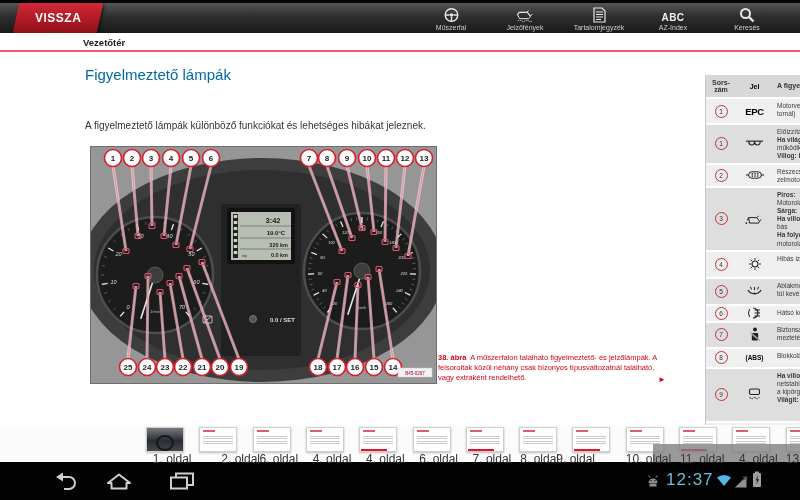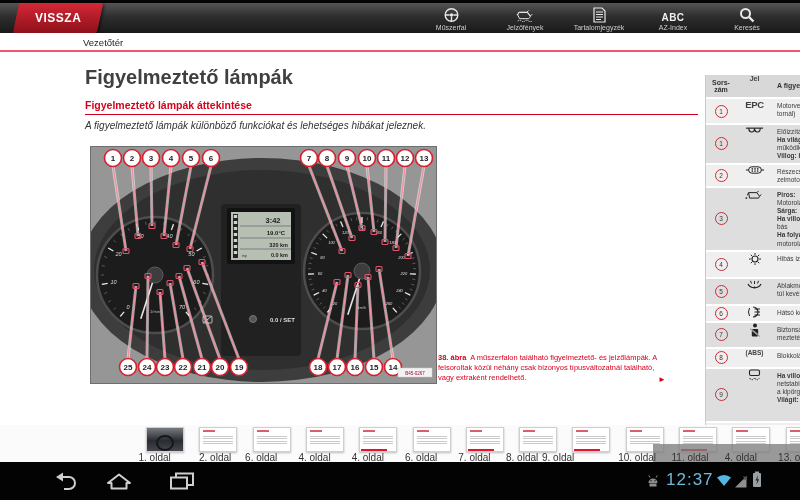--- a/index.html
+++ b/index.html
@@ -15,59 +15,59 @@
             box-shadow:2px 1px 3px rgba(0,0,0,.5);cursor:pointer;}
   .back-btn span{transform:skewX(12deg);color:#fff;font-weight:bold;font-size:12px;letter-spacing:.5px;}
   .nav{position:absolute;right:16px;top:1px;height:31px;display:flex;}
   .nav-item{width:74px;display:flex;flex-direction:column;align-items:center;justify-content:center;gap:1px;cursor:pointer;}
   .nav-icon{height:15px;display:flex;align-items:flex-end;justify-content:center;color:#e8e8e8;}
   .nav-label{font-size:7px;color:#cfcfcf;white-space:nowrap;}
   .abc-glyph{font-size:10px;font-weight:bold;color:#eee;letter-spacing:.5px;}
   
   .crumbrow{position:absolute;top:33px;left:0;width:800px;height:19px;background:#fff;
             border-bottom:2px solid #f0596b;box-sizing:border-box;}
-  .crumb{position:absolute;left:83px;top:4px;font-size:9.5px;font-weight:normal;color:#222;}
+  .crumb{position:absolute;left:83px;top:4px;font-size:9.5px;font-weight:bold;color:#222;}
   
   .page{position:absolute;top:54px;left:0;width:800px;height:371px;background:#fff;}
-  .h1{position:absolute;left:85px;top:12px;font-size:20px;font-weight:bold;color:#404040;}
+  .h1{position:absolute;left:85px;top:12px;font-size:15px;font-weight:normal;color:#0369a1;}
   .h2{position:absolute;left:85px;top:45px;width:613px;font-size:10.5px;font-weight:bold;color:#d6001c;
       border-bottom:1.5px solid #d6001c;padding-bottom:3px;}
-  .intro{position:absolute;left:85px;top:66px;font-size:10px;font-style:italic;color:#333;}
+  .intro{position:absolute;left:85px;top:66px;font-size:10px;color:#333;}
   .figure{position:absolute;left:90px;top:92px;width:347px;height:238px;cursor:pointer;}
   .figure svg{display:block;}
   .caption{position:absolute;left:438px;top:299px;width:228px;font-size:7.5px;line-height:1.35;color:#d6001c;}
   .caption b{font-weight:bold;margin-top:36px;}
   .caption .more{float:right;margin-top:2px;font-size:8px;}
   
   .sidebar{position:absolute;left:705px;top:75px;width:230px;height:350px;background:#e6e6e6;
            border-left:1px solid #c9c9c9;overflow:hidden;}
   .srow{display:flex;border-bottom:2px solid #fff;box-sizing:border-box;}
   .srow .c1{width:30px;flex:none;display:flex;align-items:center;justify-content:center;}
-  .srow .c2{width:37px;flex:none;display:flex;justify-content:center;color:#404040;}
+  .srow .c2{width:37px;flex:none;display:flex;align-items:center;justify-content:center;color:#000000;}
   .srow .c3{flex:1;font-size:6.5px;color:#3a3a3a;padding:3px 0 2px 4px;line-height:1.25;}
   .srow .c3 .b{font-weight:bold;}
   .shead{background:#d8d8d8;}
   .shead div{font-size:7px;font-weight:bold;color:#333;}
   .shead .c3{font-size:7px;font-weight:bold;color:#333;display:flex;align-items:center;}
   .rl{background:#efefef;} .rd{background:#dedede;}
   .cnum{width:11px;height:11px;border:1.2px solid #c2303c;border-radius:50%;font-size:6.5px;
         display:flex;align-items:center;justify-content:center;color:#333;background:transparent;}
   .epc-txt{font-weight:bold;font-size:9.5px;letter-spacing:-.3px;}
   .abs-txt{font-weight:bold;font-size:6.5px;}
   
   .thumbstrip{position:absolute;left:0;top:425px;width:800px;height:37px;background:#fbfbfb;}
   .thumb{position:absolute;top:2px;width:38px;height:25px;background:#fff;border:1px solid #cfcfcf;
          box-sizing:border-box;box-shadow:0 1px 2px rgba(0,0,0,.25);cursor:pointer;z-index:1;}
   .thumb .lines{position:absolute;left:3px;right:3px;top:4px;bottom:4px;
          background:repeating-linear-gradient(#fff 0 1.6px,#c9c9c9 1.6px 2.4px);}
   .thumb .redtick{position:absolute;left:3px;top:2px;width:12px;height:1.5px;background:#d8606d;z-index:2;}
   .thumb.photo{background:linear-gradient(#767b80 0%,#2a2c31 55%,#44474d 100%);}
   .thumb.photo .wheel{position:absolute;left:9px;top:7px;width:14px;height:12px;border:2px solid #17181b;border-radius:50%;}
   .redbar{position:absolute;left:1px;bottom:0px;width:72%;height:2.5px;background:#e2132a;z-index:3;}
-  .tlabel{position:absolute;top:27px;width:53px;text-align:left;font-size:10px;color:#333;z-index:4;}
+  .tlabel{position:absolute;top:27px;width:53px;text-align:right;font-size:12px;color:#333;z-index:4;}
   .scrimband{position:absolute;left:653px;top:19px;width:160px;height:18px;background:rgba(125,125,125,.78);z-index:2;}
   
   .sysbar{position:absolute;left:0;top:462px;width:800px;height:38px;background:#030303;}
   .navkey{position:absolute;top:9px;cursor:pointer;}
   .clock{position:absolute;left:666px;top:8px;font-size:17px;color:#6fb9da;letter-spacing:1px;}
   .statico{position:absolute;}
 </style>
 </head>
 <body>
 
@@ -123,21 +123,20 @@
         </div>
       </div>
   </div>
 
   <div class="crumbrow">
     <span class="crumb">Vezetőtér</span>
   </div>
 
   <div class="page">
     <div class="h1">Figyelmeztető lámpák</div>
-    <div class="h2">Figyelmeztető lámpák áttekintése</div>
     <div class="intro">A figyelmeztető lámpák különböző funkciókat és lehetséges hibákat jeleznek.</div>
     <div class="figure" id="figure">
         <svg width="347" height="238" viewBox="0 0 347 238" style="font-family:&quot;Liberation Sans&quot;,sans-serif">
           <rect x="0" y="0" width="347" height="238" fill="#969696"></rect>
           <ellipse cx="172" cy="124" rx="182" ry="112" fill="#3d3d3d"></ellipse>
           <ellipse cx="172" cy="124" rx="168" ry="100" fill="#2f2f2f"></ellipse>
           <rect x="131" y="58" width="80" height="152" rx="4" fill="#212121"></rect>
           <circle cx="65" cy="129" r="58" fill="#1c1c1c" stroke="#4d4d4d" stroke-width="2.5"></circle>
           <line x1="30.3" y1="170.4" x2="32.2" y2="168.1" stroke="#9a9a9a" stroke-width=".5"></line>
           <line x1="23.6" y1="163.7" x2="25.9" y2="161.8" stroke="#9a9a9a" stroke-width=".5"></line>
@@ -610,21 +609,21 @@
   <div class="thumbstrip" id="thumbstrip">
     <div class="scrimband"></div>
   <div class="thumb photo" style="left: 146px;">
         <div class="wheel"></div>
       </div>
       <div class="tlabel" style="left: 138.5px;">1. oldal</div>
       <div class="thumb" style="left: 199.3px;">
         <div class="lines"></div>
         <div class="redtick"></div>
       </div>
-      <div class="tlabel" style="left: 199px;">2. oldal</div>
+      <div class="tlabel" style="left: 207px;">2. oldal</div>
       <div class="thumb" style="left: 252.6px;">
         <div class="lines"></div>
         <div class="redtick"></div>
       </div>
       <div class="tlabel" style="left: 245.1px;">6. oldal</div>
       <div class="thumb" style="left: 305.9px;">
         <div class="lines"></div>
         <div class="redtick"></div>
       </div>
       <div class="tlabel" style="left: 298.4px;">4. oldal</div>

